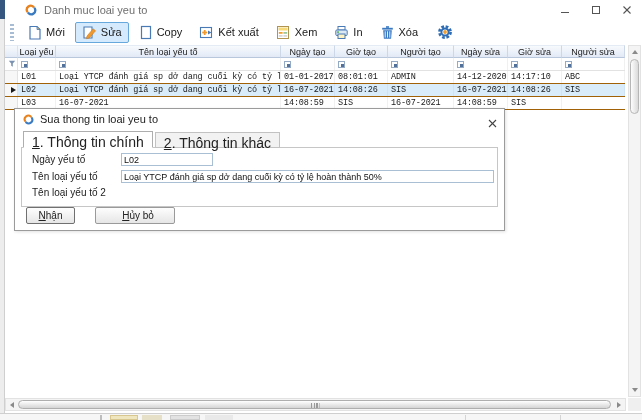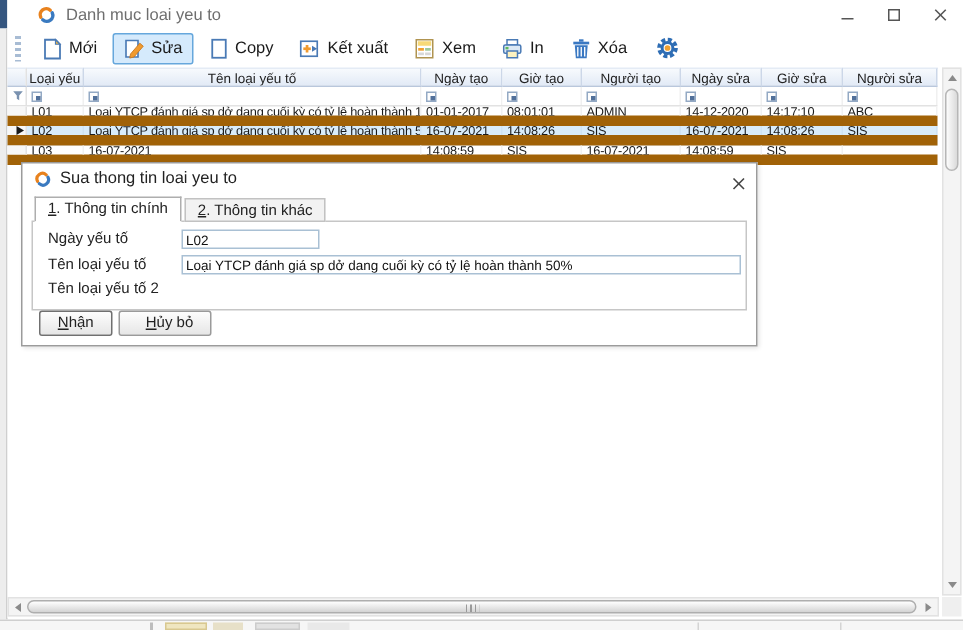--- a/index.html
+++ b/index.html
@@ -32,21 +32,21 @@
   .grid { position:absolute; left:0; top:45px; width:620px;
           --c:13px 38px 225px 54px 53px 66px 54px 54px 63px; }
   .grow { display:grid; grid-template-columns:var(--c); height:13px; }
   .ghead .gh { background:linear-gradient(#f7fafd,#e2eaf6); border-right:1px solid #ccd7e8; border-bottom:1px solid #b9c7dc;
                border-top:1px solid #e4ebf5; font-size:9px; color:#222; text-align:center; line-height:12px;
                overflow:hidden; white-space:nowrap; }
   .gfilter { border-bottom:1px solid #e2e2e2; }
   .gfilter .gc { display:flex; align-items:center; padding-left:3px; border-right:1px solid #f0f0f0; background:#fff; }
   .fbox { display:inline-block; width:7px; height:7px; border:1px solid #93a9c4; position:relative; background:#fdfdfd; }
   .fbox i { position:absolute; left:2px; top:2px; width:3px; height:3px; background:#51709a; }
-  .drow { border-bottom:7px solid #a16207; }
+  .drow { border-bottom:1px solid #a16207;font-family:Liberation Mono, monospace; }
   .drow .gc { font-size:8.5px; letter-spacing:-0.15px; line-height:12px; padding-left:3px;
               white-space:nowrap; overflow:hidden; border-right:1px solid #f1f1f1; color:#1a1a1a;
               display:flex; align-items:center; }
   .drow.selected { background:#d9ecfa; }
   .drow.selected .gc { border-right-color:#cfe3f4; }
   .ind { background:#f7f7f7; border-right:1px solid #e2e2e2 !important; }
   .ghead .ind { background:linear-gradient(#f7fafd,#e2eaf6); }
   .tri { width:0; height:0; border-left:5px solid #1a1a1a; border-top:3.5px solid transparent;
          border-bottom:3.5px solid transparent; margin-left:3px; }
 
@@ -74,32 +74,32 @@
   .bottom-sliver { position:absolute; left:0; right:0; top:413px; height:7px; background:#f6f6f6; border-top:1px solid #cfcfcf; }
   .sliver-mark { position:absolute; top:1px; height:5px; }
 
   
   .dialog { position:absolute; left:14px; top:108px; width:491px; height:123px; background:#fff;
             border:1px solid #9b9b9b; box-shadow:1px 1px 3px rgba(0,0,0,.12); }
   .dlg-titlebar { position:absolute; top:0; left:0; right:0; height:20px; display:flex; align-items:center; padding:0 8px; }
   .dlg-title { font-size:11px; color:#222; margin-left:6px; }
   .dlg-close { position:absolute; right:7px; top:5px; cursor:default; }
   .tabs { position:absolute; left:8px; top:22px; display:flex; z-index:2; }
-  .tab { font-size:10px; color:#222; padding:2px 8px; border:1px solid #c2c2c2; background:#f2f2f2; margin-right:2px; height:17px; }
+  .tab { font-size:14px; color:#222; padding:2px 8px; border:1px solid #c2c2c2; background:#f2f2f2; margin-right:2px; height:17px; }
   .tab.active { background:#fff; border-color:#aeaeae; border-bottom:1px solid #fff; }
   .tab.inactive { margin-top:1px; height:16px; }
   .groupbox { position:absolute; left:6px; right:6px; top:38px; height:60px; border:1px solid #c6c6c6; background:#fff; }
   .frow { position:absolute; left:10px; display:flex; align-items:center; }
   .flabel { width:89px; font-size:10px; color:#222; }
   .finput { height:13px; border:1px solid #a9c0d4; font:9px "Liberation Sans",sans-serif; padding:0 2px; color:#111; background:#fff; }
   .w-s { width:92px; } .w-l { width:373px; }
   .dbtn { position:absolute; bottom:6px; height:17px; font:10px "Liberation Sans",sans-serif; color:#222;
           background:linear-gradient(#fdfdfd,#e6e6e6); border:1px solid #9a9a9a; border-radius:2px; }
   .dbtn.ok { left:11px; width:49px; border-color:#707070; }
-  .dbtn.cancel { left:64px; width:62px;padding-left:12px; }
+  .dbtn.cancel { left:80px; width:80px;padding-left:12px; }
   .ticon { display:inline-flex; }
 </style>
 </head>
 <body>
 
 <div class="screen">
 
   <div class="bg-navy-top"></div>
   <div class="bg-navy-left"></div>
   <div class="bg-gray-left"></div>

